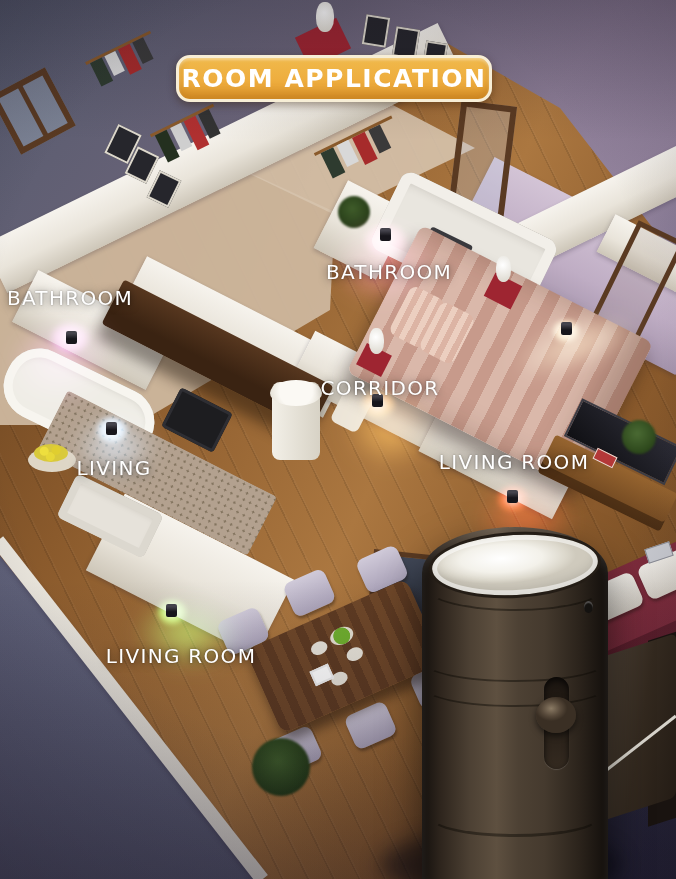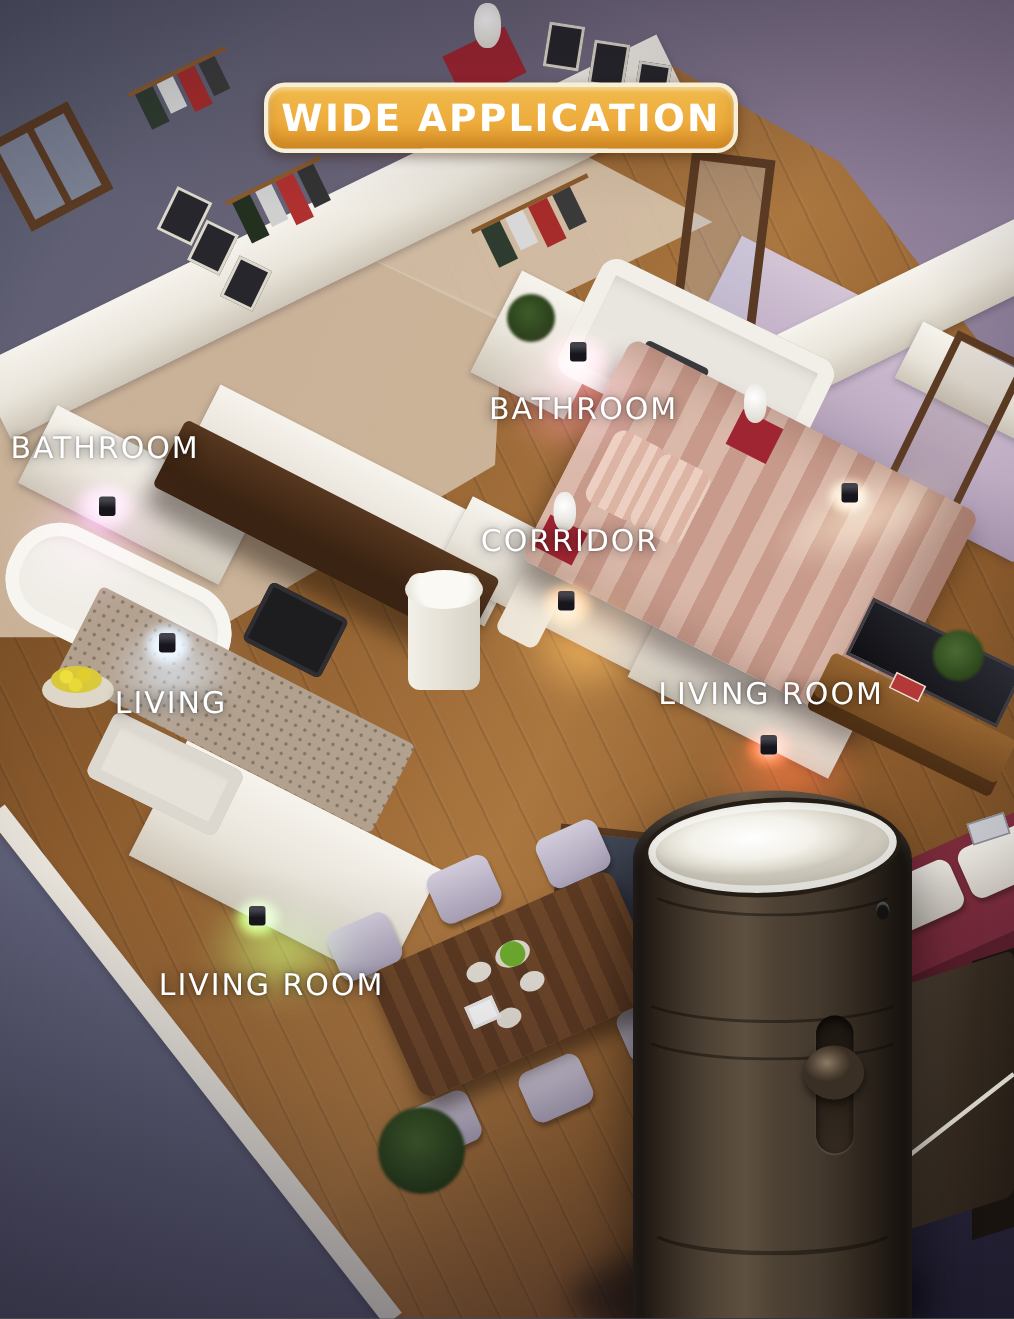--- a/index.html
+++ b/index.html
@@ -171,21 +171,21 @@
   <div class="glow-spread" style="left: 455px; top: 465px; width: 140px; height: 110px; --glow: #ff2d18;"></div>
   <div class="glow-core" style="left: 490px; top: 479px; width: 46px; height: 40px; --glow: #ff2d18;"></div>
   <div class="fixture" style="left:507px;top:490px;"></div>
 
   <div class="glow-spread" style="left: 113px; top: 580px; width: 150px; height: 105px; --glow: #79e14d;"></div>
   <div class="glow-core" style="left: 150px; top: 593px; width: 44px; height: 38px; --glow: #79e14d;"></div>
   <div class="fixture" style="left:166px;top:604px;"></div>
 
   <div class="room-label" style="left:70px;top:298px;">BATHROOM</div>
   <div class="room-label" style="left:389px;top:272px;">BATHROOM</div>
-  <div class="room-label" style="left:380px;top:360px;">CORRIDOR</div>
+  <div class="room-label" style="left:380px;top:388px;">CORRIDOR</div>
   <div class="room-label" style="left:114px;top:468px;">LIVING</div>
   <div class="room-label" style="left:514px;top:462px;">LIVING ROOM</div>
   <div class="room-label" style="left:181px;top:656px;">LIVING ROOM</div>
 
   <div style="left:380px;top:830px;width:240px;height:70px;border-radius:50%;background:rgba(8,8,16,.55);filter:blur(10px);z-index:29;"></div>
   <div style="left:648px;top:636px;width:30px;height:186px;background:#191310;transform:skewY(-18deg);z-index:30;"></div>
   <div style="left:596px;top:646px;width:80px;height:164px;border-radius:6px;background:linear-gradient(100deg,#52463a 0%,#33291f 55%,#241c15 100%);transform:skewY(-18deg);z-index:31;"></div>
   <div style="left:590px;top:744px;width:96px;height:3px;background:#f5f2ea;transform:rotate(-38deg);opacity:.85;z-index:32;"></div>
   <div style="left:422px;top:527px;width:186px;height:352px;z-index:33;border-radius:93px 93px 0 0 / 46px 46px 0 0;
               background:linear-gradient(90deg,#14100d 0%,#2e251d 10%,#4d4134 26%,#5e5040 40%,var(--product-body,#56493a) 52%,#453a2e 66%,#2c241c 84%,#120e0b 100%);
@@ -196,16 +196,16 @@
     <div class="seam" style="left:4px;top:38px;width:178px;height:46px;"></div>
     <div class="seam" style="left:1px;top:115px;width:184px;height:40px;"></div>
     <div class="seam" style="left:1px;top:140px;width:184px;height:40px;"></div>
     <div class="seam" style="left:8px;top:270px;width:170px;height:40px;border-bottom-width:3px;"></div>
     <div style="left:162px;top:74px;width:9px;height:12px;border-radius:50%;background:#141210;box-shadow:inset 0 2px 1px rgba(255,255,255,.25);"></div>
     <div style="left:122px;top:150px;width:25px;height:92px;border-radius:13px;background:linear-gradient(180deg,#1b1510,#342a20);box-shadow:inset 0 3px 6px rgba(0,0,0,.7),0 1px 1px rgba(255,255,255,.15);"></div>
     <div style="left:114px;top:170px;width:40px;height:36px;border-radius:50%;background:radial-gradient(40% 35% at 38% 32%,#8a7a64,#57493a 60%,#3a2f24 100%);box-shadow:0 3px 6px rgba(0,0,0,.55);"></div>
   </div>
 
   <div id="banner">
-    <span>WIDE APPLICATION</span>
+    <span>ROOM APPLICATION</span>
   </div>
 
 </div>
 
 </body></html>

